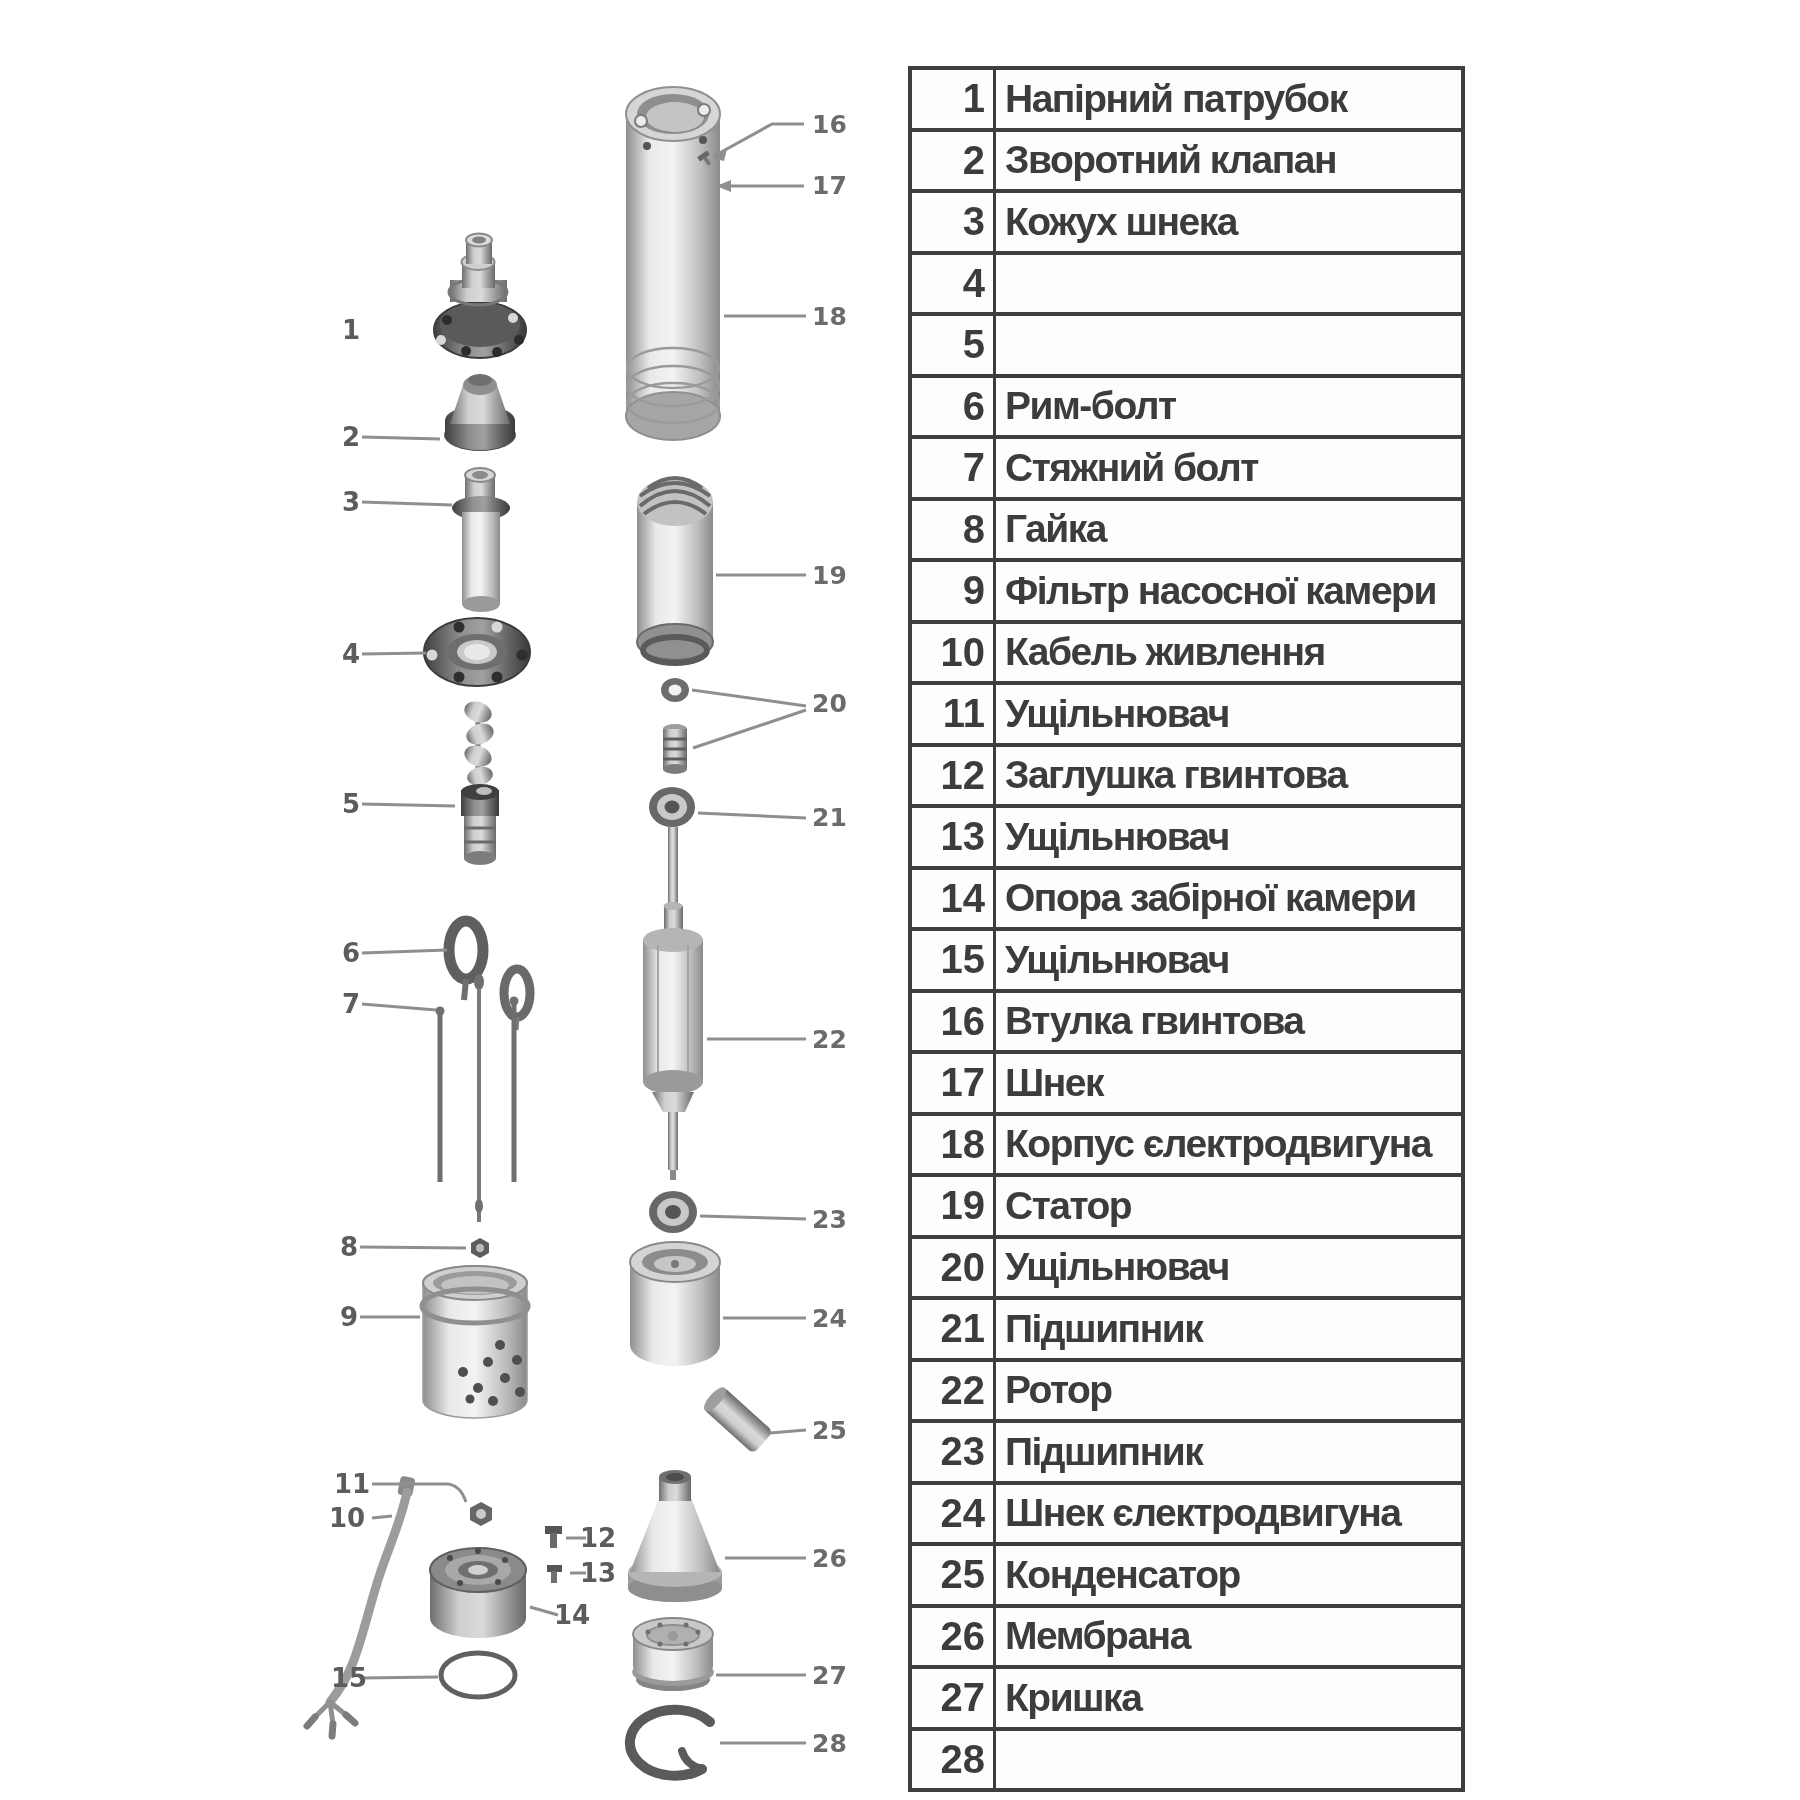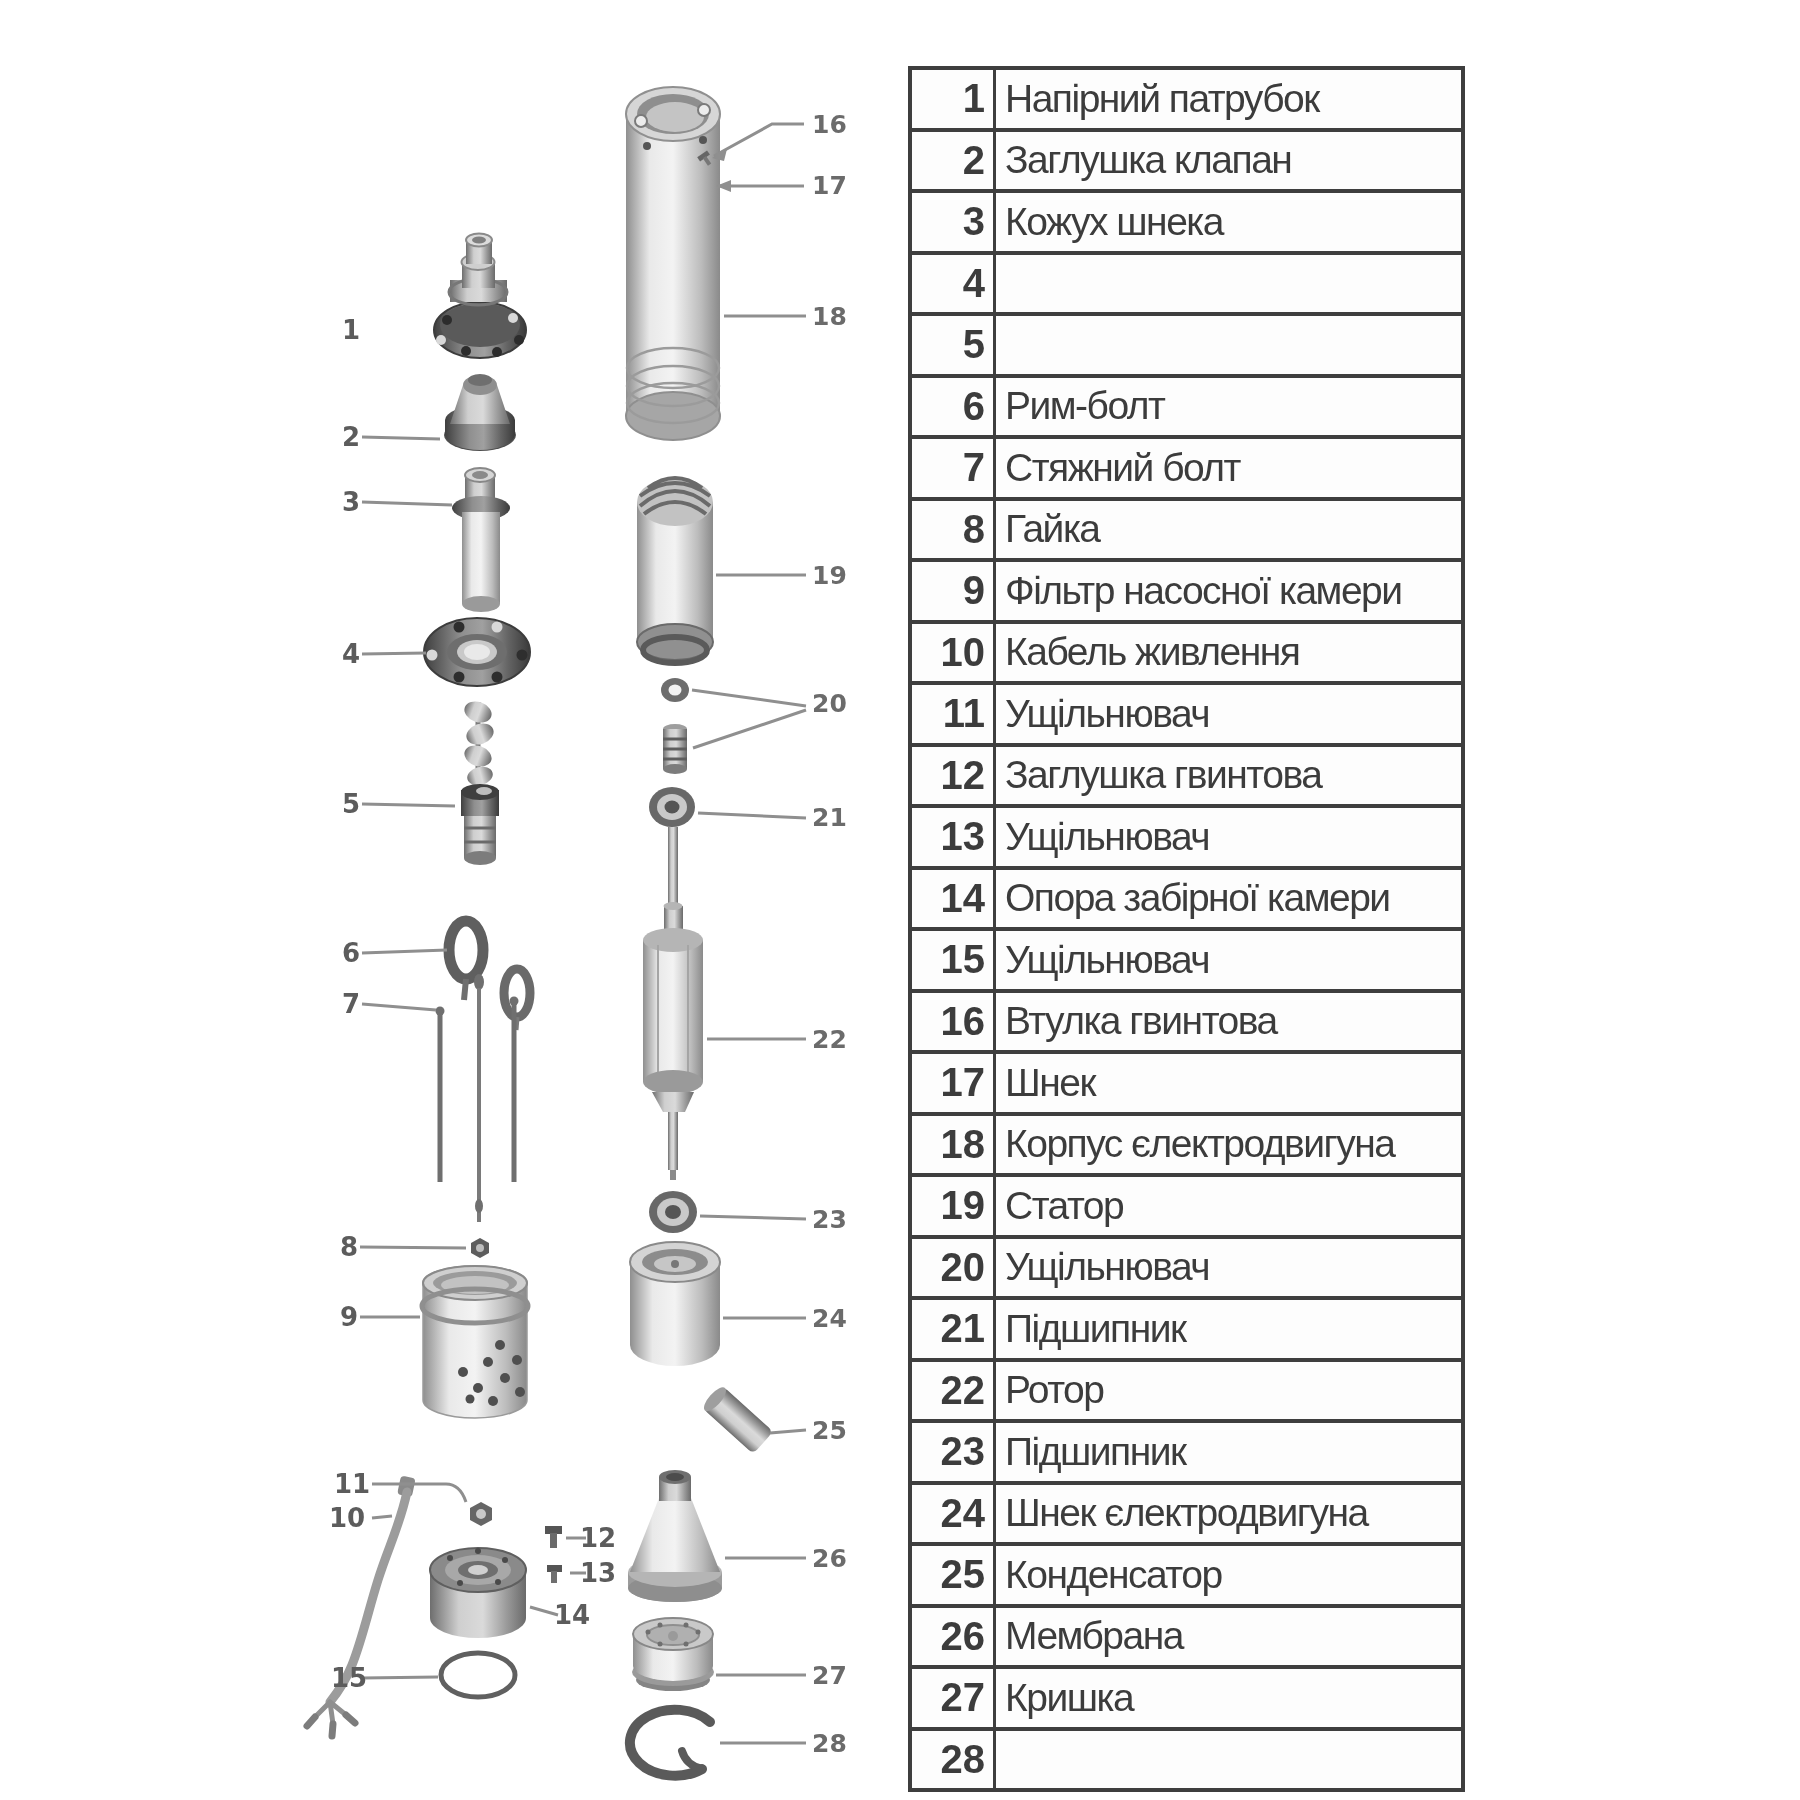--- a/index.html
+++ b/index.html
@@ -8,21 +8,21 @@
         font-family:"Liberation Sans",sans-serif;}
   
   .ptable{position:absolute;left:908px;top:66px;width:557px;height:1726px;
           display:flex;flex-direction:column;border:4px solid #3e3e3e;background:#fdfdfd;}
   .prow{flex:1;display:flex;border-top:4px solid #3e3e3e;min-height:0;}
   .prow:first-child{border-top:none;}
   .pnum{width:84px;display:flex;align-items:center;justify-content:flex-end;
         padding-right:8px;border-right:3px solid #3e3e3e;
         font-weight:bold;font-size:40px;color:#3c3c3c;}
   .pname{flex:1;display:flex;align-items:center;padding-left:9px;
-         font-weight:normal;font-size:39px;color:#3c3c3c;letter-spacing:-1.5px;
+         font-weight:bold;font-size:39px;color:#3c3c3c;letter-spacing:-1.5px;
          white-space:nowrap;overflow:hidden;}
   
   #diagram{position:absolute;left:0;top:0;}
   .callout-line{stroke:#8f8f8f;stroke-width:3;fill:none;}
   .co{font-family:"DejaVu Sans",sans-serif;font-size:25px;font-weight:bold;fill:#6b6b6b;}
   .coL{text-anchor:middle;fill:#5c5c5c;font-size:26px;}
   .coR{text-anchor:start;}
 </style>
 </head>
 <body>
@@ -368,21 +368,21 @@
     </g>
   </svg>
 
   <div class="ptable">
     <div class="prow">
         <div class="pnum">1</div>
         <div class="pname">Напірний патрубок</div>
       </div>
     <div class="prow">
         <div class="pnum">2</div>
-        <div class="pname">Заглушка клапан</div>
+        <div class="pname">Зворотний клапан</div>
       </div>
     <div class="prow">
         <div class="pnum">3</div>
         <div class="pname">Кожух шнека</div>
       </div>
     <div class="prow">
         <div class="pnum">4</div>
       </div>
     <div class="prow">
         <div class="pnum">5</div>

